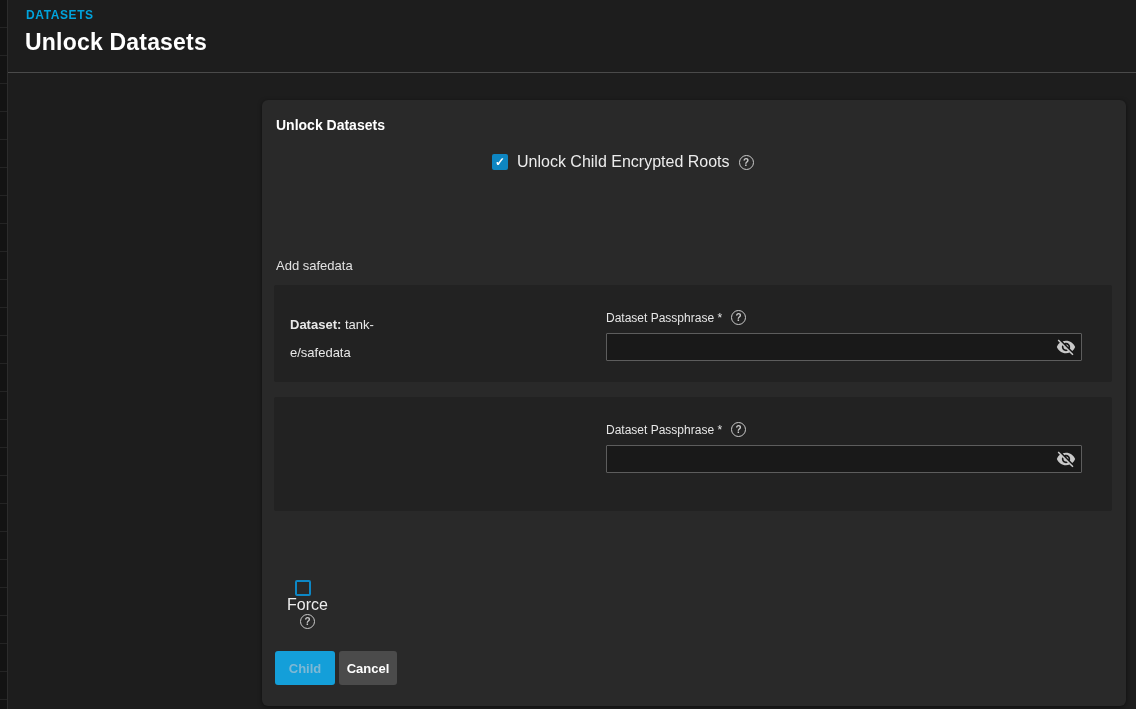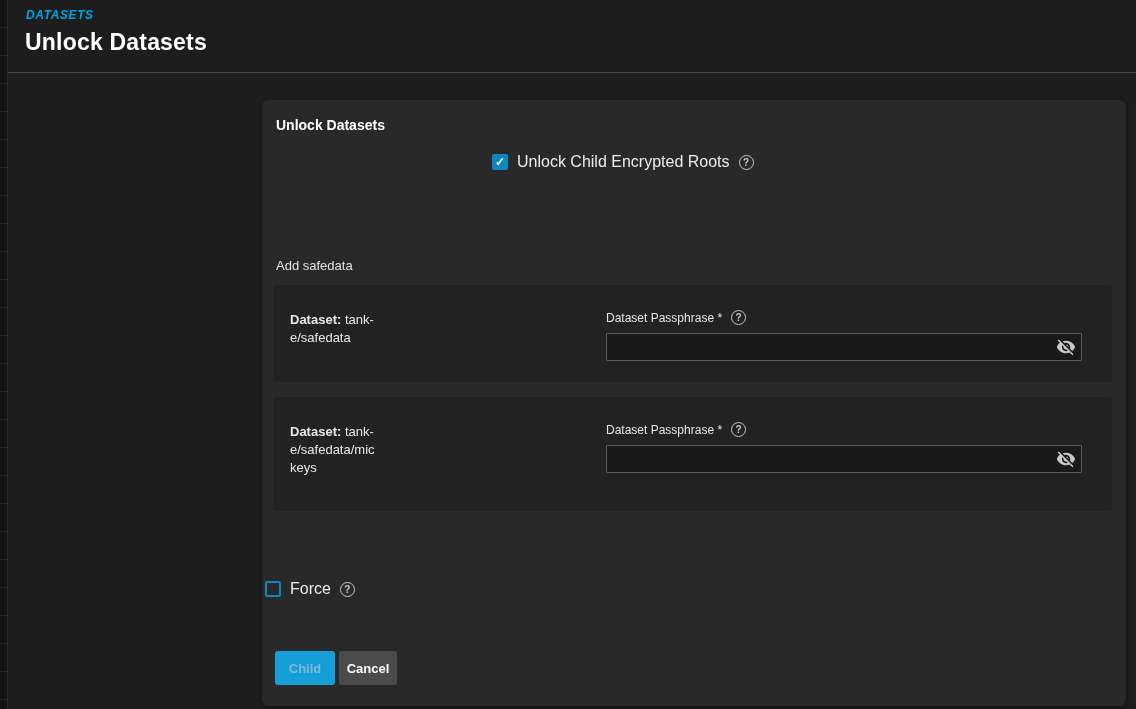--- a/index.html
+++ b/index.html
@@ -12,21 +12,21 @@
   
   .left-strip {
     position:absolute; left:0; top:0; width:8px; height:709px;
     background:#131313 repeating-linear-gradient(to bottom, transparent 0 27px, #242424 27px 28px);
     border-right:1px solid #2c2c2c;
   }
   
   .breadcrumb {
     position:absolute; left:26px; top:8px;
     font-size:12px; font-weight:700; letter-spacing:.6px;
-    color:#00a3dc; cursor:pointer; text-decoration:none;font-style:italic;
+    color:#00a3dc; cursor:pointer; text-decoration:none;
   }
   .page-title {
     position:absolute; left:25px; top:29px;
     font-size:23px; font-weight:700; color:#ffffff; letter-spacing:.2px;
   }
   .header-divider {
     position:absolute; left:8px; top:72px; right:0; height:1px; background:#4a4a4a;
   }
   
   .card {
@@ -34,21 +34,21 @@
     background:#292929; border-radius:6px;
     box-shadow:0 1px 4px rgba(0,0,0,.5);
   }
   .card-title {
     position:absolute; left:14px; top:17px;
     font-size:14px; font-weight:700; color:#ffffff;
   }
   
   .cb-row { position:absolute; display:flex; align-items:center; }
   .cb-row.unlock-child { left:230px; top:53px; }
-  .cb-row.force { left:3px; top:480px; }
+  .cb-row.force { left:16px; top:480px;flex-direction:column; }
   .checkbox {
     width:16px; height:16px; border-radius:2px; flex:0 0 auto;
     display:flex; align-items:center; justify-content:center; cursor:pointer;
   }
   .checkbox.checked { background:#0e86c2; }
   .checkbox.checked .tick { color:#ffffff; font-size:12px; line-height:1; font-weight:700; }
   .checkbox.unchecked { background:transparent; border:2px solid #0d87c5; }
   .cb-label { margin-left:9px; font-size:16px; color:#ececec; cursor:pointer; }
   .help {
     margin-left:9px; width:15px; height:15px; border-radius:50%;
@@ -62,21 +62,21 @@
   }
   
   .panel {
     position:absolute; left:12px; width:838px;
     background:#222222; border-radius:2px;
   }
   .panel.p1 { top:185px; height:97px; }
   .panel.p2 { top:297px; height:114px; }
   .ds-name {
     position:absolute; left:16px; top:26px; width:88px;
-    font-size:13px; line-height:18px; color:#e8e8e8;
+    font-size:13px; line-height:28px; color:#e8e8e8;
     word-break:break-all;
   }
   .ds-name b { font-weight:700; }
   .field-col { position:absolute; left:332px; top:25px; }
   .field-label-row { display:flex; align-items:center; }
   .field-label { font-size:12px; color:#e6e6e6; }
   .input-wrap { position:relative; margin-top:8px; width:476px; height:28px; }
   .pw-input {
     width:100%; height:100%; background:#191919;
     border:1px solid #5d5d5d; border-radius:1px;
@@ -138,24 +138,20 @@
           <button class="eye-btn">
             <svg width="20" height="20" viewBox="0 0 24 24">
               <path d="M12 7c2.76 0 5 2.24 5 5 0 .65-.13 1.26-.36 1.83l2.92 2.92c1.51-1.26 2.7-2.89 3.43-4.75-1.73-4.39-6-7.5-11-7.5-1.4 0-2.74.25-3.98.7l2.16 2.16C10.74 7.13 11.35 7 12 7zM2 4.27l2.28 2.28.46.46C3.08 8.3 1.78 10.02 1 12c1.73 4.39 6 7.5 11 7.5 1.55 0 3.03-.3 4.38-.84l.42.42L19.73 22 21 20.73 3.27 3 2 4.27zM7.53 9.8l1.55 1.55c-.05.21-.08.43-.08.65 0 1.66 1.34 3 3 3 .22 0 .44-.03.65-.08l1.55 1.55c-.67.33-1.41.53-2.2.53-2.76 0-5-2.24-5-5 0-.79.2-1.53.53-2.2zm4.31-.78l3.15 3.15.02-.16c0-1.66-1.34-3-3-3l-.17.01z"></path>
             </svg>
           </button>
         </div>
       </div>
     </div>
 
     <div class="panel p2">
-      <div class="ds-name">
-        <b>Dataset:</b>
-        <span>tank-e/safedata/mickeys</span>
-      </div>
       <div class="field-col">
         <div class="field-label-row">
           <span class="field-label">Dataset Passphrase *</span>
           <span class="help">?</span>
         </div>
         <div class="input-wrap">
           <input class="pw-input" type="password" value="" style="">
           <button class="eye-btn">
             <svg width="20" height="20" viewBox="0 0 24 24">
               <path d="M12 7c2.76 0 5 2.24 5 5 0 .65-.13 1.26-.36 1.83l2.92 2.92c1.51-1.26 2.7-2.89 3.43-4.75-1.73-4.39-6-7.5-11-7.5-1.4 0-2.74.25-3.98.7l2.16 2.16C10.74 7.13 11.35 7 12 7zM2 4.27l2.28 2.28.46.46C3.08 8.3 1.78 10.02 1 12c1.73 4.39 6 7.5 11 7.5 1.55 0 3.03-.3 4.38-.84l.42.42L19.73 22 21 20.73 3.27 3 2 4.27zM7.53 9.8l1.55 1.55c-.05.21-.08.43-.08.65 0 1.66 1.34 3 3 3 .22 0 .44-.03.65-.08l1.55 1.55c-.67.33-1.41.53-2.2.53-2.76 0-5-2.24-5-5 0-.79.2-1.53.53-2.2zm4.31-.78l3.15 3.15.02-.16c0-1.66-1.34-3-3-3l-.17.01z"></path>

